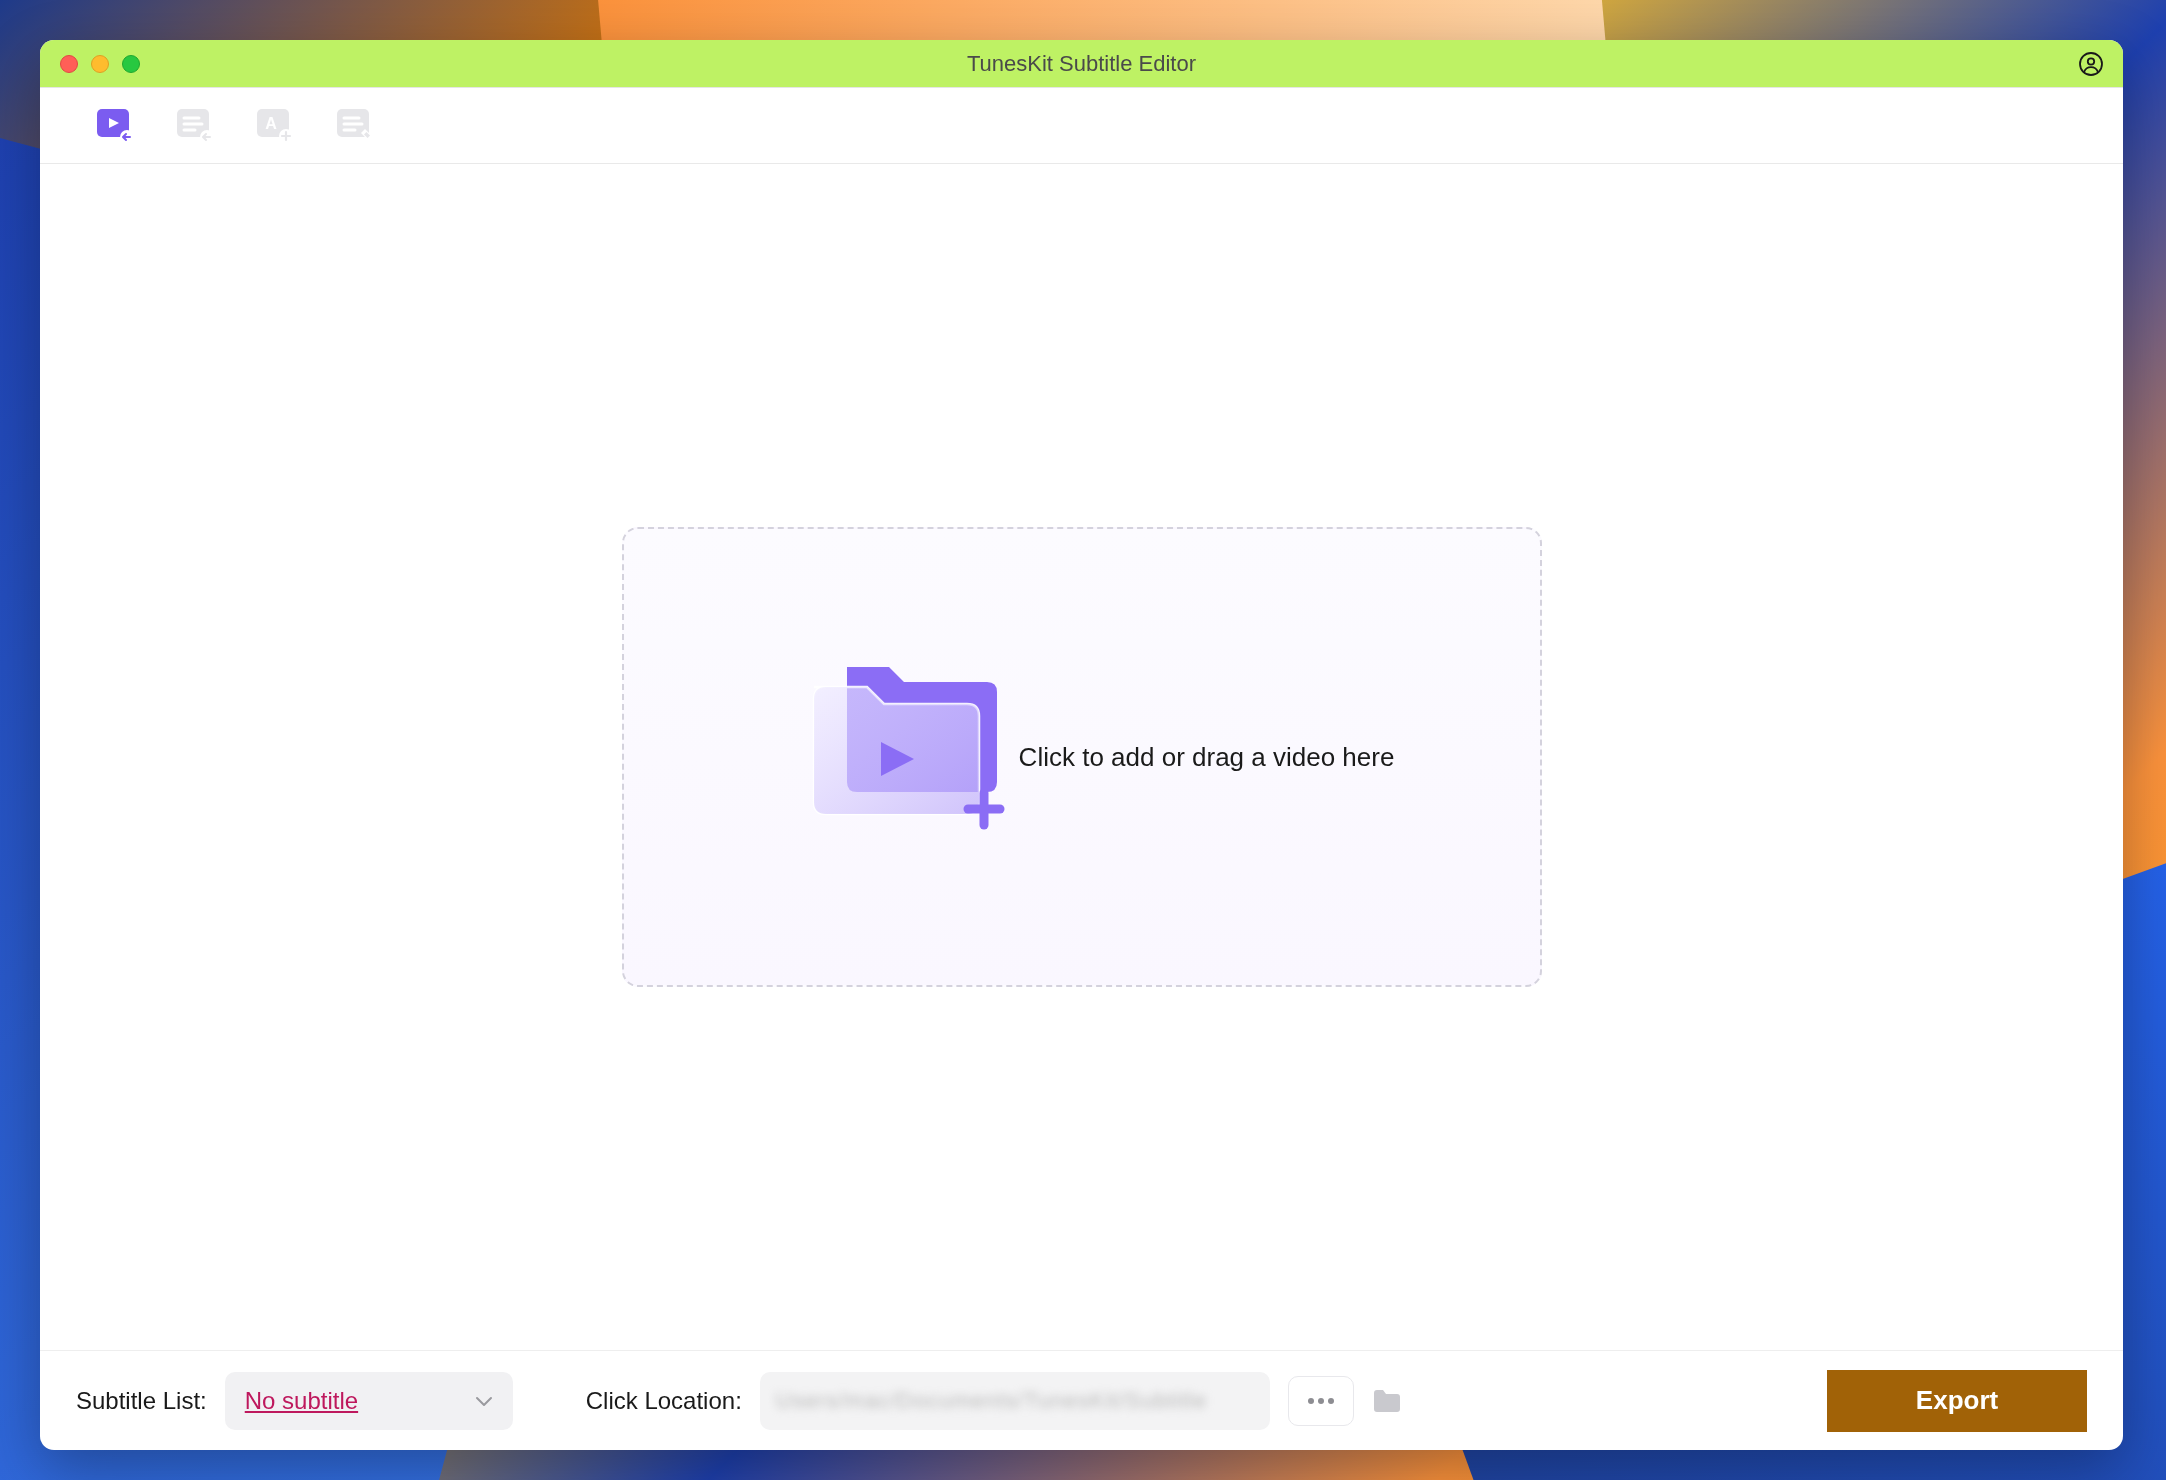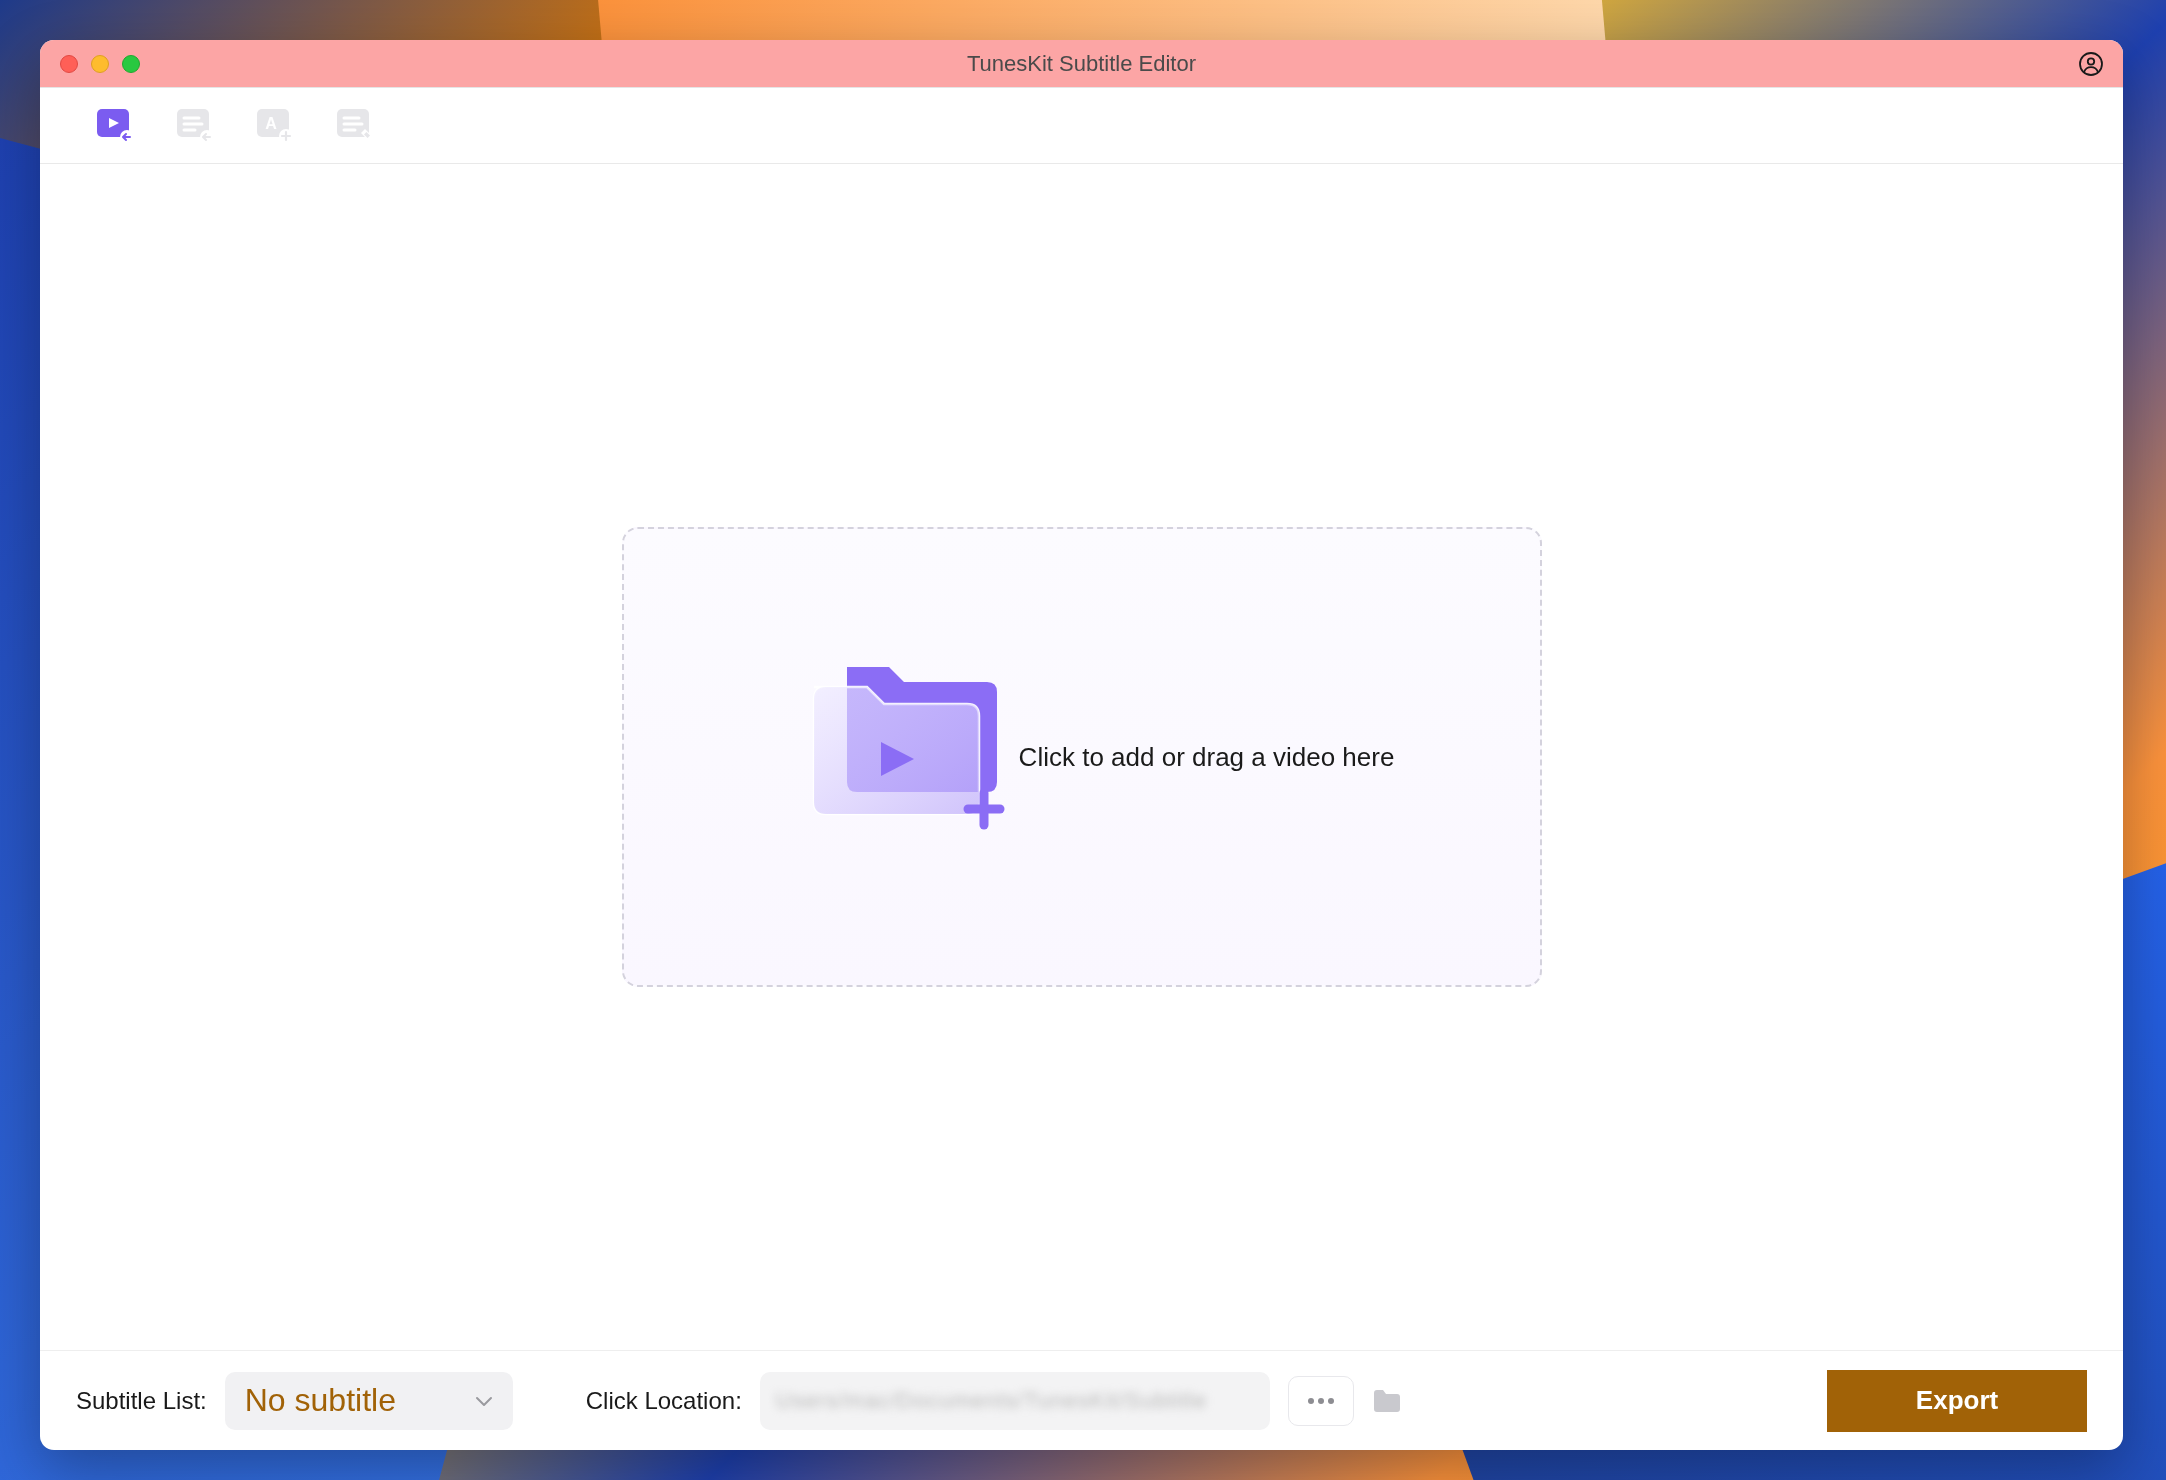--- a/index.html
+++ b/index.html
@@ -64,21 +64,21 @@
       background: #ffffff;
       border-radius: 14px;
       box-shadow: 0 20px 60px rgba(0,0,0,0.3);
       overflow: hidden;
       display: flex;
       flex-direction: column;
     }
 
     .titlebar {
       height: 48px;
-      background: #fca5a5;
+      background: #bef264;
       display: flex;
       align-items: center;
       padding: 0 20px;
       position: relative;
       border-bottom: 1px solid #e5e5e5;
     }
 
     .traffic-lights {
       display: flex;
       gap: 13px;
@@ -185,22 +185,23 @@
       border-radius: 10px;
       background: #f1f1f3;
       padding: 0 20px;
       display: flex;
       align-items: center;
       justify-content: space-between;
       cursor: pointer;
     }
 
     .subtitle-select-text {
-      font-size: 32px;
-      color: #a16207;
+      font-size: 24px;
+      color: #be185d;
+      text-decoration: underline;
     }
 
     .chevron {
       width: 18px;
       height: 12px;
     }
 
     .file-location-field {
       flex: 0 0 510px;
       height: 58px;

